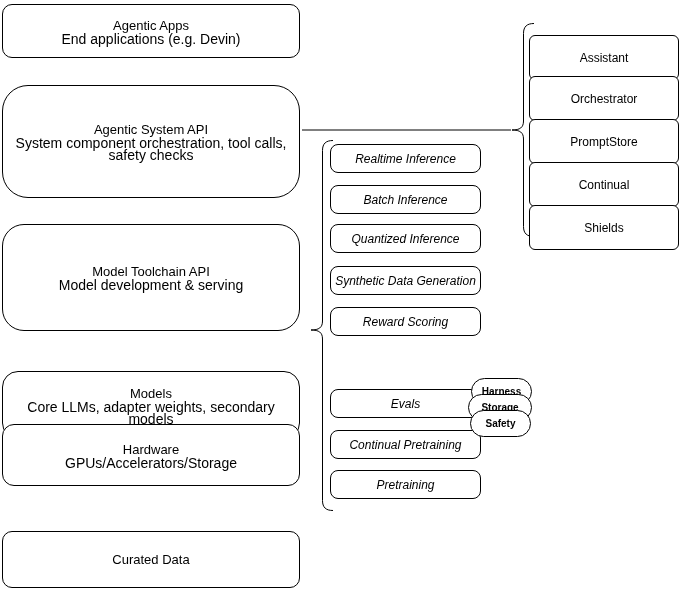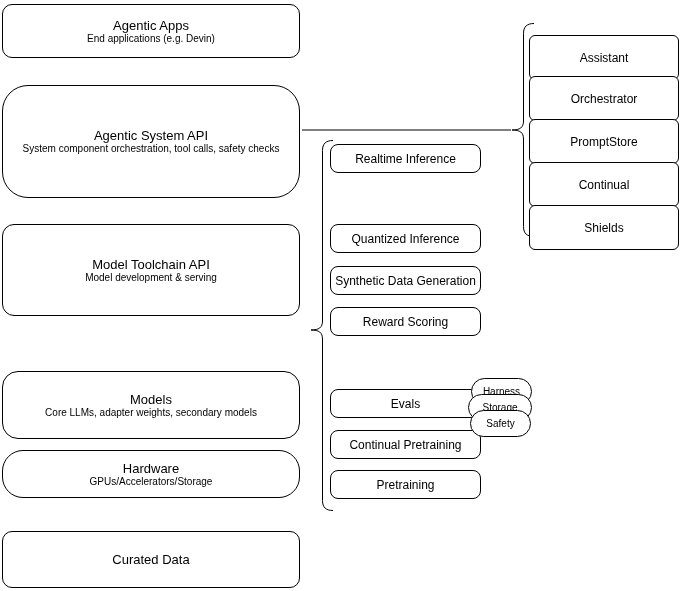--- a/index.html
+++ b/index.html
@@ -14,44 +14,44 @@
   .connectors{position:absolute;left:0;top:0;width:682px;height:591px;}
   
   .lbox{
     position:absolute;left:2px;width:298px;
     border:1px solid #000;background:#fff;
     box-sizing:border-box;
     display:flex;flex-direction:column;align-items:center;justify-content:center;
     gap:0;text-align:center;
   }
   .ltitle{font-size:13px;line-height:15px;}
-  .lsub{font-size:10px;line-height:12px;padding:0 6px;}
+  .lsub{font-size:14px;line-height:12px;padding:0 6px;}
   
   .mbox{
     position:absolute;left:330px;width:151px;height:29px;
     border:1px solid #000;border-radius:8px;background:#fff;
     box-sizing:border-box;
     display:flex;align-items:center;justify-content:center;
-    font-size:12px;text-align:center;
+    font-size:12px;text-align:center;font-style:italic;
   }
   
   .rbox{
     position:absolute;left:529px;width:150px;height:45px;
     border:1px solid #000;border-radius:6px;background:#fff;
     box-sizing:border-box;
     display:flex;align-items:center;justify-content:center;
     font-size:12px;text-align:center;
   }
   
   .pill{
     position:absolute;height:27px;
     border:1px solid #000;border-radius:999px;background:#fff;
     box-sizing:border-box;
     display:flex;align-items:center;justify-content:center;
-    font-size:10px;line-height:11px;
+    font-size:10px;line-height:11px;font-weight:bold;
   }
 </style>
 </head>
 <body>
 
 <div class="canvas">
 
   <svg class="connectors" viewBox="0 0 682 591" xmlns="http://www.w3.org/2000/svg">
 
     <path d="M 302 130 L 511 130" fill="none" stroke="#000000" stroke-width="1"></path>
@@ -64,40 +64,41 @@
   <div class="lbox" style="top:4px;height:54px;border-radius:10px">
     <div class="ltitle">Agentic Apps</div>
     <div class="lsub">End applications (e.g. Devin)</div>
   </div>
 
   <div class="lbox" style="top:85px;height:113px;border-radius:26px">
     <div class="ltitle">Agentic System API</div>
     <div class="lsub">System component orchestration, tool calls, safety checks</div>
   </div>
 
-  <div class="lbox" style="top:224px;height:92px;border-radius:12px">
+  <div class="lbox" style="top:224px;height:107px;border-radius:22px">
     <div class="ltitle">Model Toolchain API</div>
     <div class="lsub">Model development &amp; serving</div>
   </div>
 
   <div class="lbox" style="top:371px;height:68px;border-radius:16px">
     <div class="ltitle">Models</div>
     <div class="lsub">Core LLMs, adapter weights, secondary models</div>
   </div>
 
-  <div class="lbox" style="top:450px;height:48px;border-radius:21px">
+  <div class="lbox" style="top:424px;height:62px;border-radius:12px">
     <div class="ltitle">Hardware</div>
     <div class="lsub">GPUs/Accelerators/Storage</div>
   </div>
 
   <div class="lbox" style="top:531px;height:57px;border-radius:10px">
     <div class="ltitle">Curated Data</div>
   </div>
 
   <div class="mbox" style="top:144px">Realtime Inference</div>
+  <div class="mbox" style="top:185px">Batch Inference</div>
   <div class="mbox" style="top:224px">Quantized Inference</div>
   <div class="mbox" style="top:266px">Synthetic Data Generation</div>
   <div class="mbox" style="top:307px">Reward Scoring</div>
   <div class="mbox" style="top:389px">Evals</div>
   <div class="mbox" style="top:430px">Continual Pretraining</div>
   <div class="mbox" style="top:470px">Pretraining</div>
 
   <div class="pill" style="left:471px;top:378px;width:61px">Harness</div>
   <div class="pill" style="left:468px;top:394px;width:64px">Storage</div>
   <div class="pill" style="left:470px;top:410px;width:61px">Safety</div>

